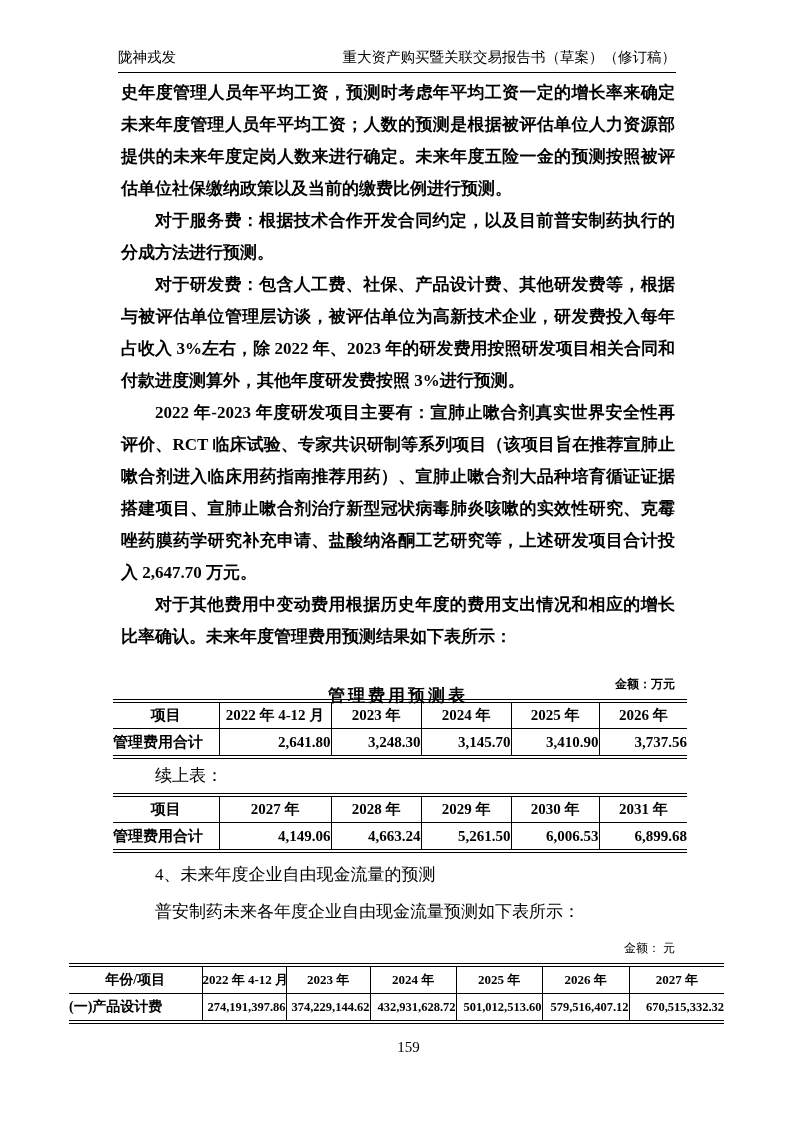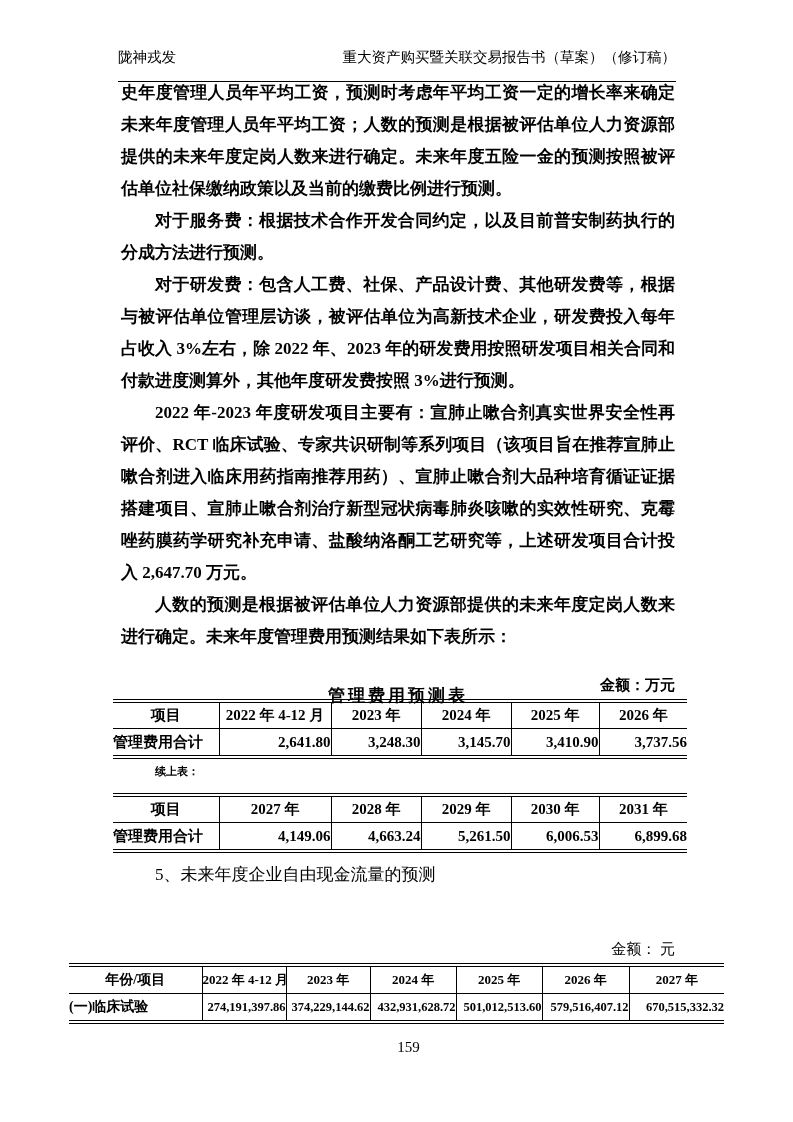--- a/index.html
+++ b/index.html
@@ -12,21 +12,21 @@
     font-family: "Liberation Serif", "DejaVu Serif", serif;
     overflow: hidden;
   }
 
   
   .hdr {
     position: absolute;
     left: 118px; top: 48px; width: 558px;
     display: flex; justify-content: space-between; align-items: flex-end;
     font-size: 14.5px;
-    padding-bottom: 14px;
+    padding-bottom: 5px;
     border-bottom: 1.5px solid #000;
   }
 
   
   .content {
     position: absolute;
     left: 121px; top: 77px; width: 554px;
     font-size: 17px; line-height: 32px;
     font-weight: bold;
     text-align: justify;
@@ -37,29 +37,29 @@
   .table-title {
     position: absolute;
     left: 121px; top: 644px; width: 554px;
     text-align: center; font-size: 17px; font-weight: bold;
     letter-spacing: 3px;
     margin-top: 40px;
   }
   .unit-label {
     position: absolute;
     left: 121px; width: 554px;
-    text-align: right; font-size: 15px;
+    text-align: right; font-size: 12px;
   }
   #unit1 { top: 676px; font-weight: bold; }
   #unit3 { top: 940px; font-weight: normal; }
 
   .cont-label {
     position: absolute;
     left: 155px; top: 764px;
-    font-size: 11px; font-weight: bold;
+    font-size: 17px; font-weight: normal;
   }
 
   .sec-heading {
     position: absolute;
     left: 155px; top: 863px;
     font-size: 17px; font-weight: normal;
   }
   .sec-intro {
     position: absolute;
     left: 155px; top: 900px;
@@ -114,21 +114,21 @@
   <div class="hdr">
     <span>陇神戎发</span>
     <span>重大资产购买暨关联交易报告书（草案）（修订稿）</span>
   </div>
 
   <div class="content">
     <p>史年度管理人员年平均工资，预测时考虑年平均工资一定的增长率来确定未来年度管理人员年平均工资；人数的预测是根据被评估单位人力资源部提供的未来年度定岗人数来进行确定。未来年度五险一金的预测按照被评估单位社保缴纳政策以及当前的缴费比例进行预测。</p>
     <p class="ind">对于服务费：根据技术合作开发合同约定，以及目前普安制药执行的分成方法进行预测。</p>
     <p class="ind">对于研发费：包含人工费、社保、产品设计费、其他研发费等，根据与被评估单位管理层访谈，被评估单位为高新技术企业，研发费投入每年占收入 3%左右，除 2022 年、2023 年的研发费用按照研发项目相关合同和付款进度测算外，其他年度研发费按照 3%进行预测。</p>
     <p class="ind">2022 年-2023 年度研发项目主要有：宣肺止嗽合剂真实世界安全性再评价、RCT 临床试验、专家共识研制等系列项目（该项目旨在推荐宣肺止嗽合剂进入临床用药指南推荐用药）、宣肺止嗽合剂大品种培育循证证据搭建项目、宣肺止嗽合剂治疗新型冠状病毒肺炎咳嗽的实效性研究、克霉唑药膜药学研究补充申请、盐酸纳洛酮工艺研究等，上述研发项目合计投入 2,647.70 万元。</p>
-    <p class="ind">人数的预测是根据被评估单位人力资源部提供的未来年度定岗人数来进行确定。未来年度管理费用预测结果如下表所示：</p>
+    <p class="ind">对于其他费用中变动费用根据历史年度的费用支出情况和相应的增长比率确认。未来年度管理费用预测结果如下表所示：</p>
   </div>
 
   <div class="table-title">管理费用预测表</div>
   <div class="unit-label" id="unit1">金额：万元</div>
 
   <table class="fin" id="table1">
     <colgroup>
       <col style="width:106px">
         <col style="width:112px">
         <col style="width:90px">
@@ -184,21 +184,22 @@
         <td class="label">管理费用合计</td>
         <td class="num">4,149.06</td>
         <td class="num">4,663.24</td>
         <td class="num">5,261.50</td>
         <td class="num">6,006.53</td>
         <td class="num">6,899.68</td>
       </tr>
     </tbody>
   </table>
 
-  <div class="sec-heading">5、未来年度企业自由现金流量的预测</div>
+  <div class="sec-heading">4、未来年度企业自由现金流量的预测</div>
+  <div class="sec-intro">普安制药未来各年度企业自由现金流量预测如下表所示：</div>
   <div class="unit-label" id="unit3">金额： 元</div>
 
   <table class="fin" id="table3">
     <colgroup>
       <col style="width:133px">
         <col style="width:84px">
         <col style="width:84px">
         <col style="width:86px">
       <col style="width:86px">
         <col style="width:87px">
@@ -210,21 +211,21 @@
         <th>2022 年 4-12 月</th>
         <th>2023 年</th>
         <th>2024 年</th>
         <th>2025 年</th>
         <th>2026 年</th>
         <th>2027 年</th>
       </tr>
     </thead>
     <tbody>
       <tr>
-        <td class="label">(一)临床试验</td>
+        <td class="label">(一)产品设计费</td>
         <td class="num">274,191,397.86</td>
         <td class="num">374,229,144.62</td>
         <td class="num">432,931,628.72</td>
         <td class="num">501,012,513.60</td>
         <td class="num">579,516,407.12</td>
         <td class="num">670,515,332.32</td>
       </tr>
     </tbody>
   </table>
 

